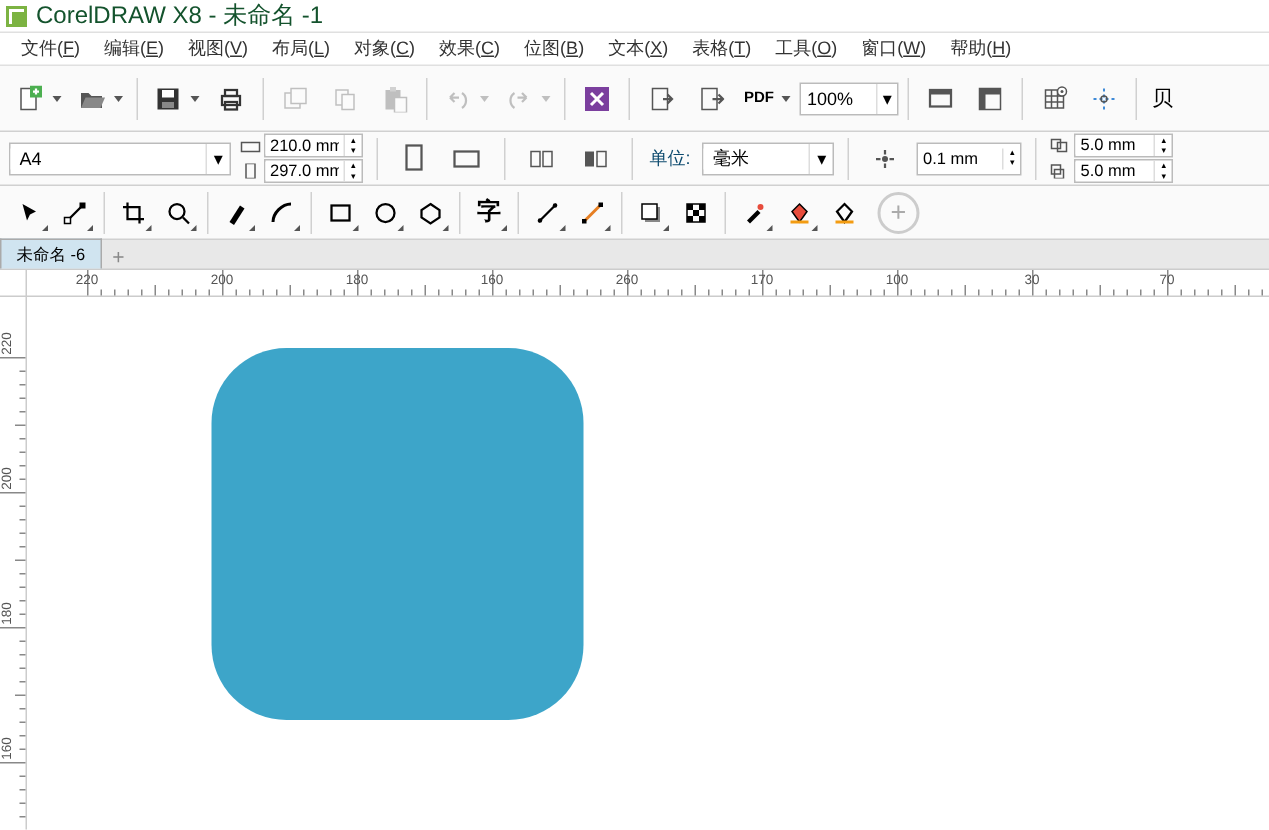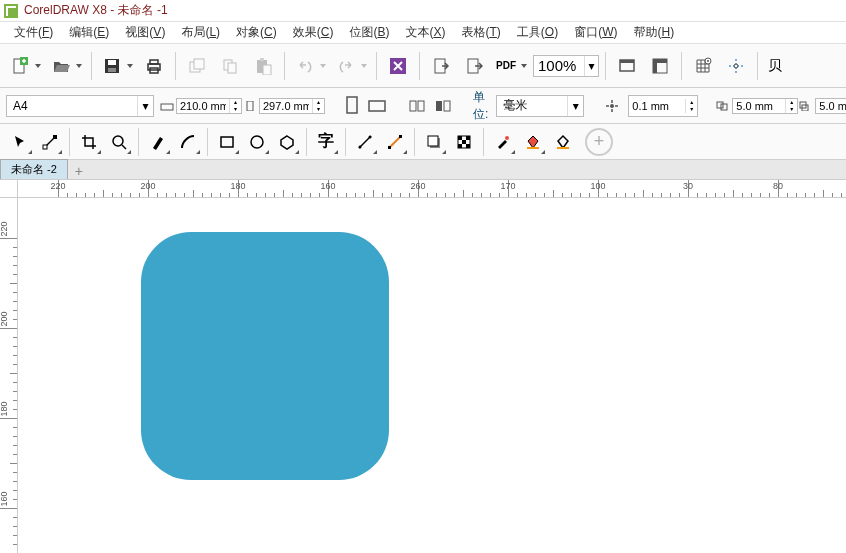--- a/index.html
+++ b/index.html
@@ -1,37 +1,37 @@
 <!DOCTYPE html>
 <html><head>
 <meta charset="utf-8">
 <style>
 *{box-sizing:border-box;margin:0;padding:0;font-family:"Microsoft YaHei",Arial,sans-serif;font-size:12px;user-select:none}
 body{background:#fff;width:846px;height:553px;overflow:hidden}
 .titlebar{height:22px;background:#fff;border-bottom:1px solid #e0e0e0;display:flex;align-items:center;padding:0 4px;gap:6px}
 .logo{width:14px;height:14px;background:#7cb342;display:inline-block;position:relative}
 .logo::after{content:"";position:absolute;inset:2px;border:2px solid #fff;border-right:none;border-bottom:none}
-.title{font-size:12px;color:#7f1d1d}
+.title{font-size:16px;color:#14532d}
 .menubar{height:22px;display:flex;align-items:center;padding:0 8px;gap:4px;border-bottom:1px solid #e0e0e0}
 .menu-item{padding:2px 6px;cursor:pointer;color:#333}
 .menu-item u{text-decoration:underline}
 .toolbar{height:44px;display:flex;align-items:center;padding:0 6px;gap:3px;border-bottom:1px solid #d0d0d0;background:#fafafa}
 .tbtn{width:30px;height:30px;display:flex;align-items:center;justify-content:center;cursor:pointer;border:1px solid transparent;border-radius:2px;position:relative}
 .tbtn.disabled{opacity:.35;cursor:default}
 .tbtn.split{width:38px;padding-right:10px}
 .tbtn .dd{position:absolute;right:2px;top:50%;transform:translateY(-50%);width:0;height:0;border-left:3px solid transparent;border-right:3px solid transparent;border-top:4px solid #555}
 .sep{width:1px;height:28px;background:#d0d0d0;margin:0 3px}
 .zoom-box{display:flex;align-items:center;border:1px solid #bbb;height:22px;background:#fff}
-.zoom-box input{border:none;width:50px;padding:0 4px;font-size:15px;outline:none}
+.zoom-box input{border:none;width:50px;padding:0 4px;font-size:12px;outline:none}
 .zoom-box .dd2{width:14px;display:flex;align-items:center;justify-content:center;border-left:1px solid #ddd;height:100%}
 .propbar{height:36px;display:flex;align-items:center;padding:0 6px;gap:6px;border-bottom:1px solid #d0d0d0;background:#fafafa}
 .combo{display:flex;align-items:center;border:1px solid #bbb;height:22px;background:#fff}
 .combo input{border:none;padding:0 6px;font-size:12px;outline:none}
 .combo .dd2{width:16px;display:flex;align-items:center;justify-content:center;border-left:1px solid #ddd;height:100%;cursor:pointer}
-.dimstack{display:flex;gap:1px}
+.dimstack{display:flex;flex-direction:column;gap:1px}
 .dimrow{display:flex;align-items:center;gap:2px}
 .dimrow .ico{width:14px;height:12px;display:flex;align-items:center;justify-content:center}
 .spin{display:flex;align-items:center;border:1px solid #bbb;height:16px;background:#fff}
 .spin input{border:none;width:52px;padding:0 3px;font-size:11px;outline:none}
 .spin .spbtns{display:flex;flex-direction:column;width:12px;border-left:1px solid #ddd}
 .spin .spbtns div{height:7px;display:flex;align-items:center;justify-content:center;font-size:6px;cursor:pointer;line-height:1}
 .lbl{font-size:12px;color:#0c4a6e;margin:0 2px}
 .toolbox{height:36px;display:flex;align-items:center;padding:0 6px;gap:2px;border-bottom:1px solid #d0d0d0;background:#fafafa}
 .tool{width:28px;height:28px;display:flex;align-items:center;justify-content:center;cursor:pointer;border:1px solid transparent;border-radius:2px;position:relative}
 .tool .corner{position:absolute;right:1px;bottom:1px;width:0;height:0;border-left:4px solid transparent;border-bottom:4px solid #555}
@@ -439,21 +439,21 @@
   <div class="tool">
       <svg width="16" height="16">
         <path d="M8 2l5 5-5 7-5-7z" fill="none" stroke="#000" stroke-width="1.5"></path>
         <rect x="2" y="13" width="12" height="2" fill="#f39c12"></rect>
       </svg>
     </div>
   <div class="addbtn">+</div>
 </div>
 
 <div class="tabbar">
-  <div class="tab">未命名 -2</div>
+  <div class="tab">未命名 -6</div>
   <div class="tab-add">+</div>
 </div>
 
 <div class="ruler-wrap">
   <div class="corner-box"></div>
   <div class="ruler-h" id="rulerh">
       <div class="tick" style="left: 40px;"></div>
       <div class="lbl2" style="left: 40px;">220</div>
       <div class="tick minor" style="left: 49px;"></div>
       <div class="tick minor" style="left: 58px;"></div>
@@ -535,21 +535,21 @@
       <div class="tick minor" style="left: 679px;"></div>
       <div class="tick minor" style="left: 688px;"></div>
       <div class="tick minor" style="left: 697px;"></div>
       <div class="tick minor" style="left: 706px;"></div>
       <div class="tick med" style="left: 715px;"></div>
       <div class="tick minor" style="left: 724px;"></div>
       <div class="tick minor" style="left: 733px;"></div>
       <div class="tick minor" style="left: 742px;"></div>
       <div class="tick minor" style="left: 751px;"></div>
       <div class="tick" style="left: 760px;"></div>
-      <div class="lbl2" style="left: 760px;">80</div>
+      <div class="lbl2" style="left: 760px;">70</div>
       <div class="tick minor" style="left: 769px;"></div>
       <div class="tick minor" style="left: 778px;"></div>
       <div class="tick minor" style="left: 787px;"></div>
       <div class="tick minor" style="left: 796px;"></div>
       <div class="tick med" style="left: 805px;"></div>
       <div class="tick minor" style="left: 814px;"></div>
       <div class="tick minor" style="left: 823px;"></div>
     </div>
 </div>
 

